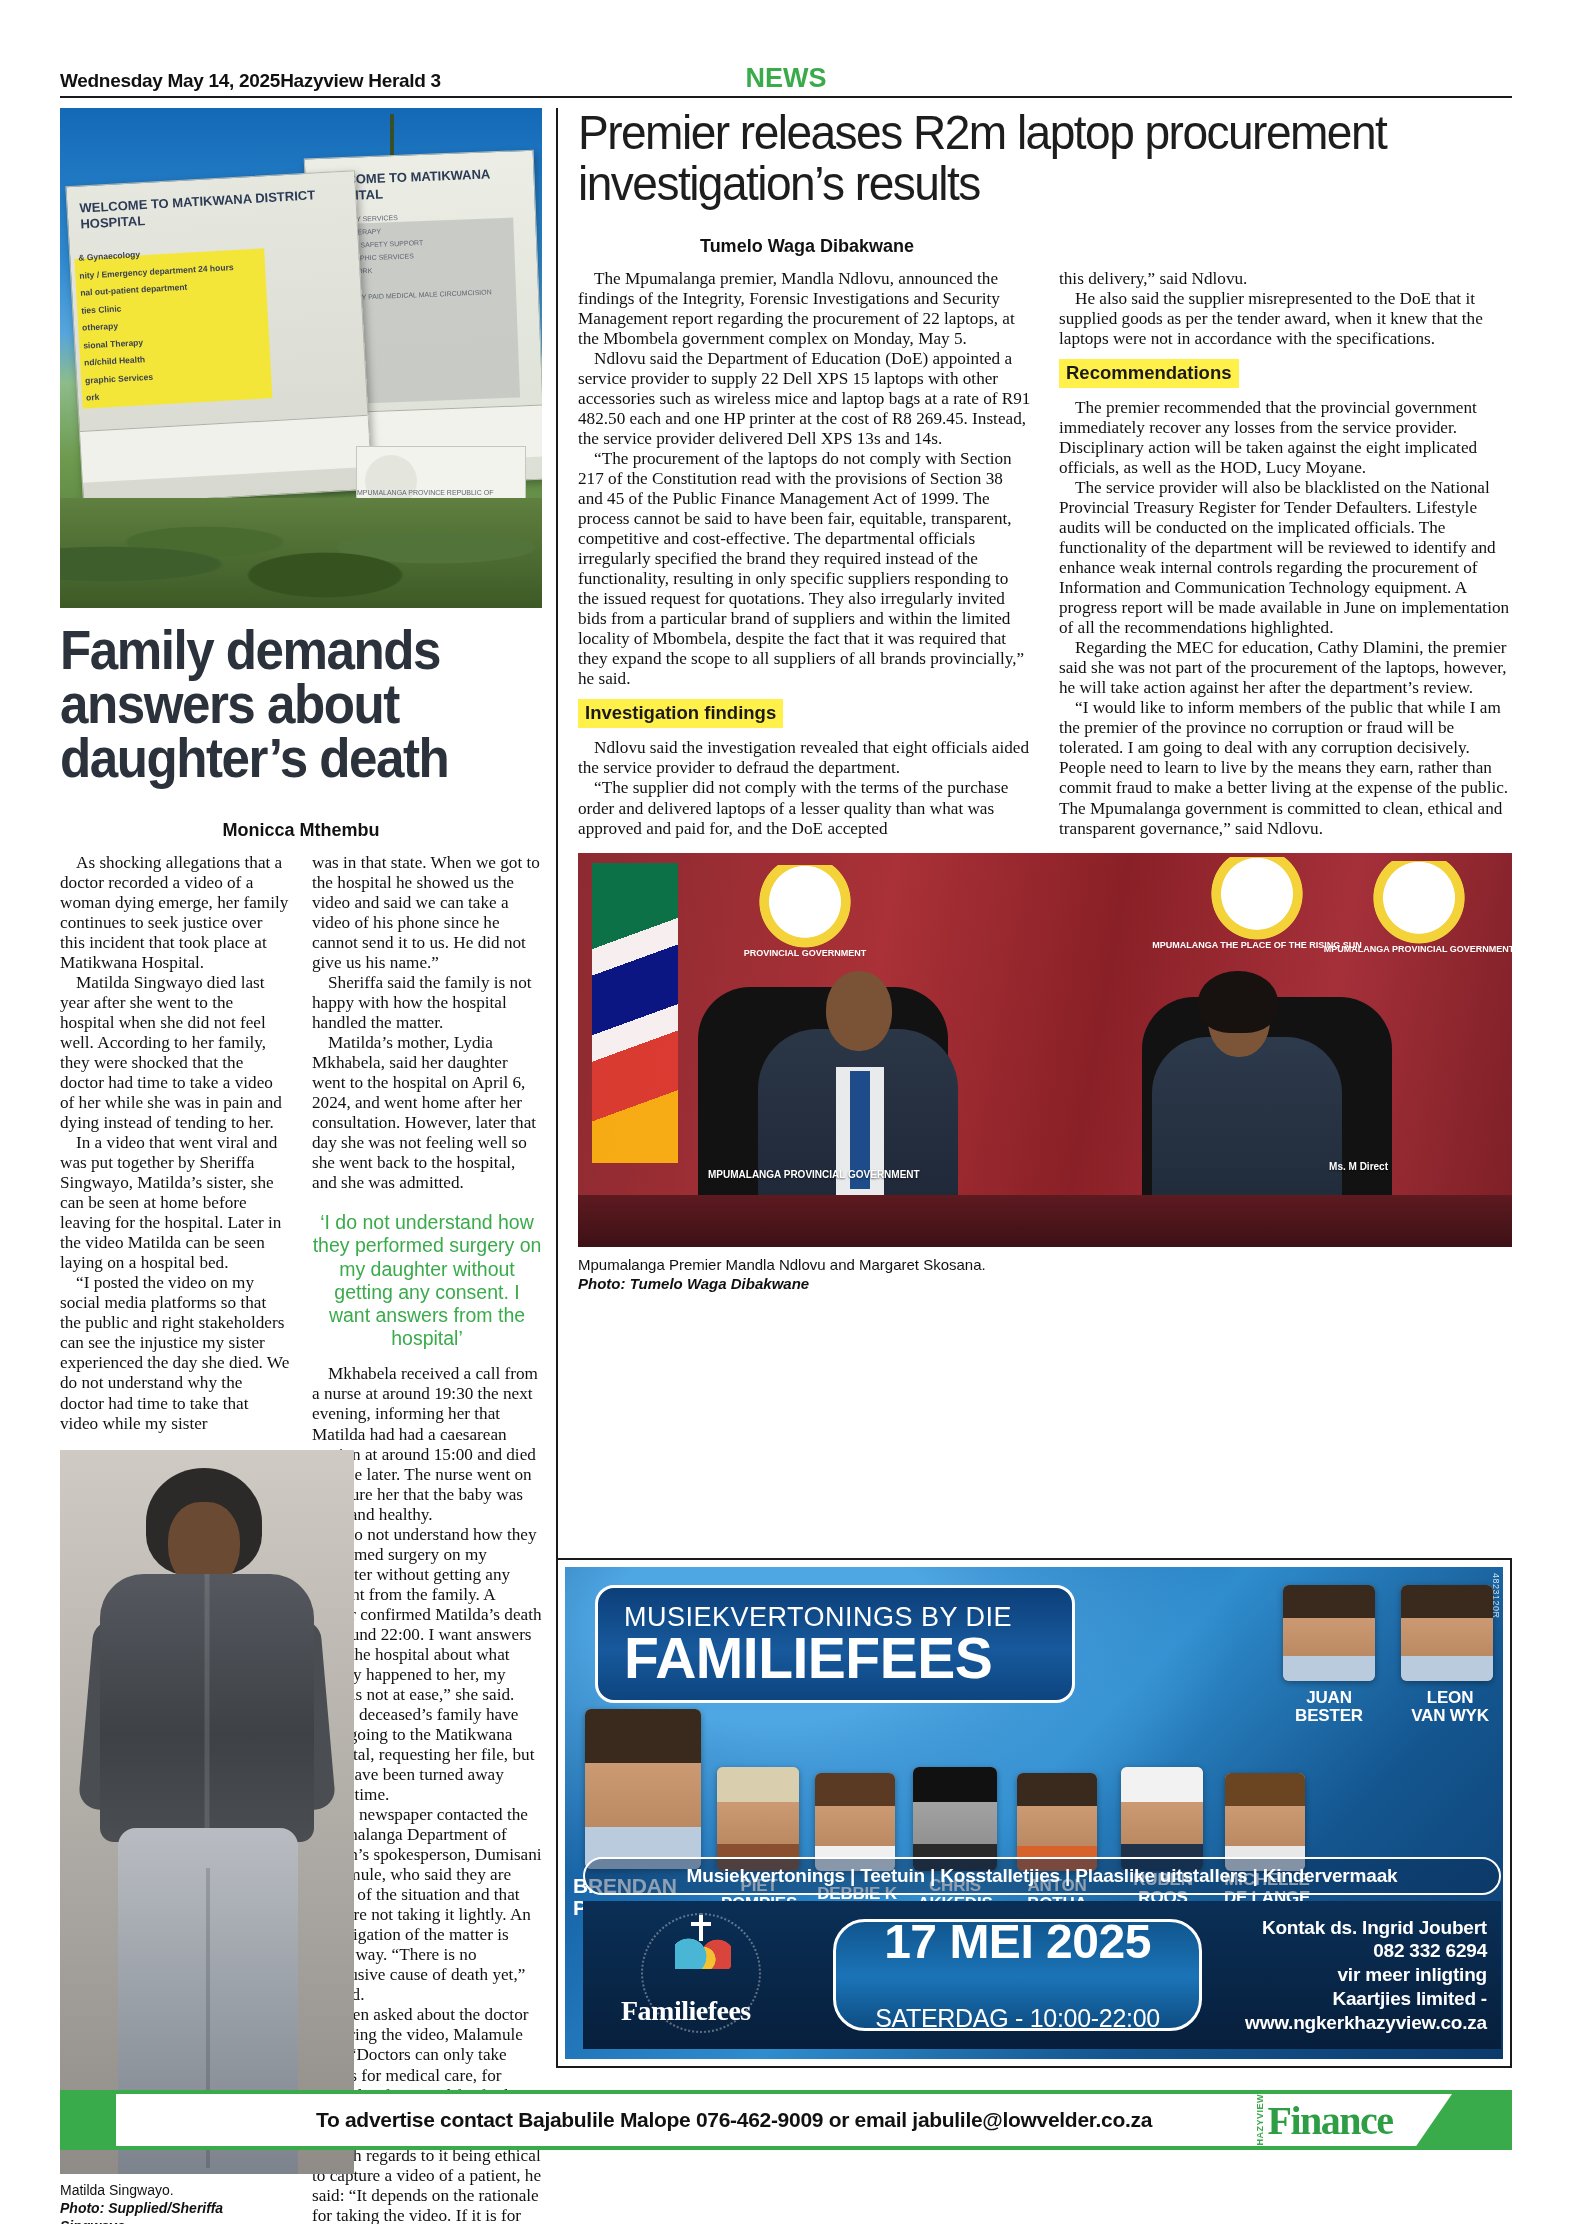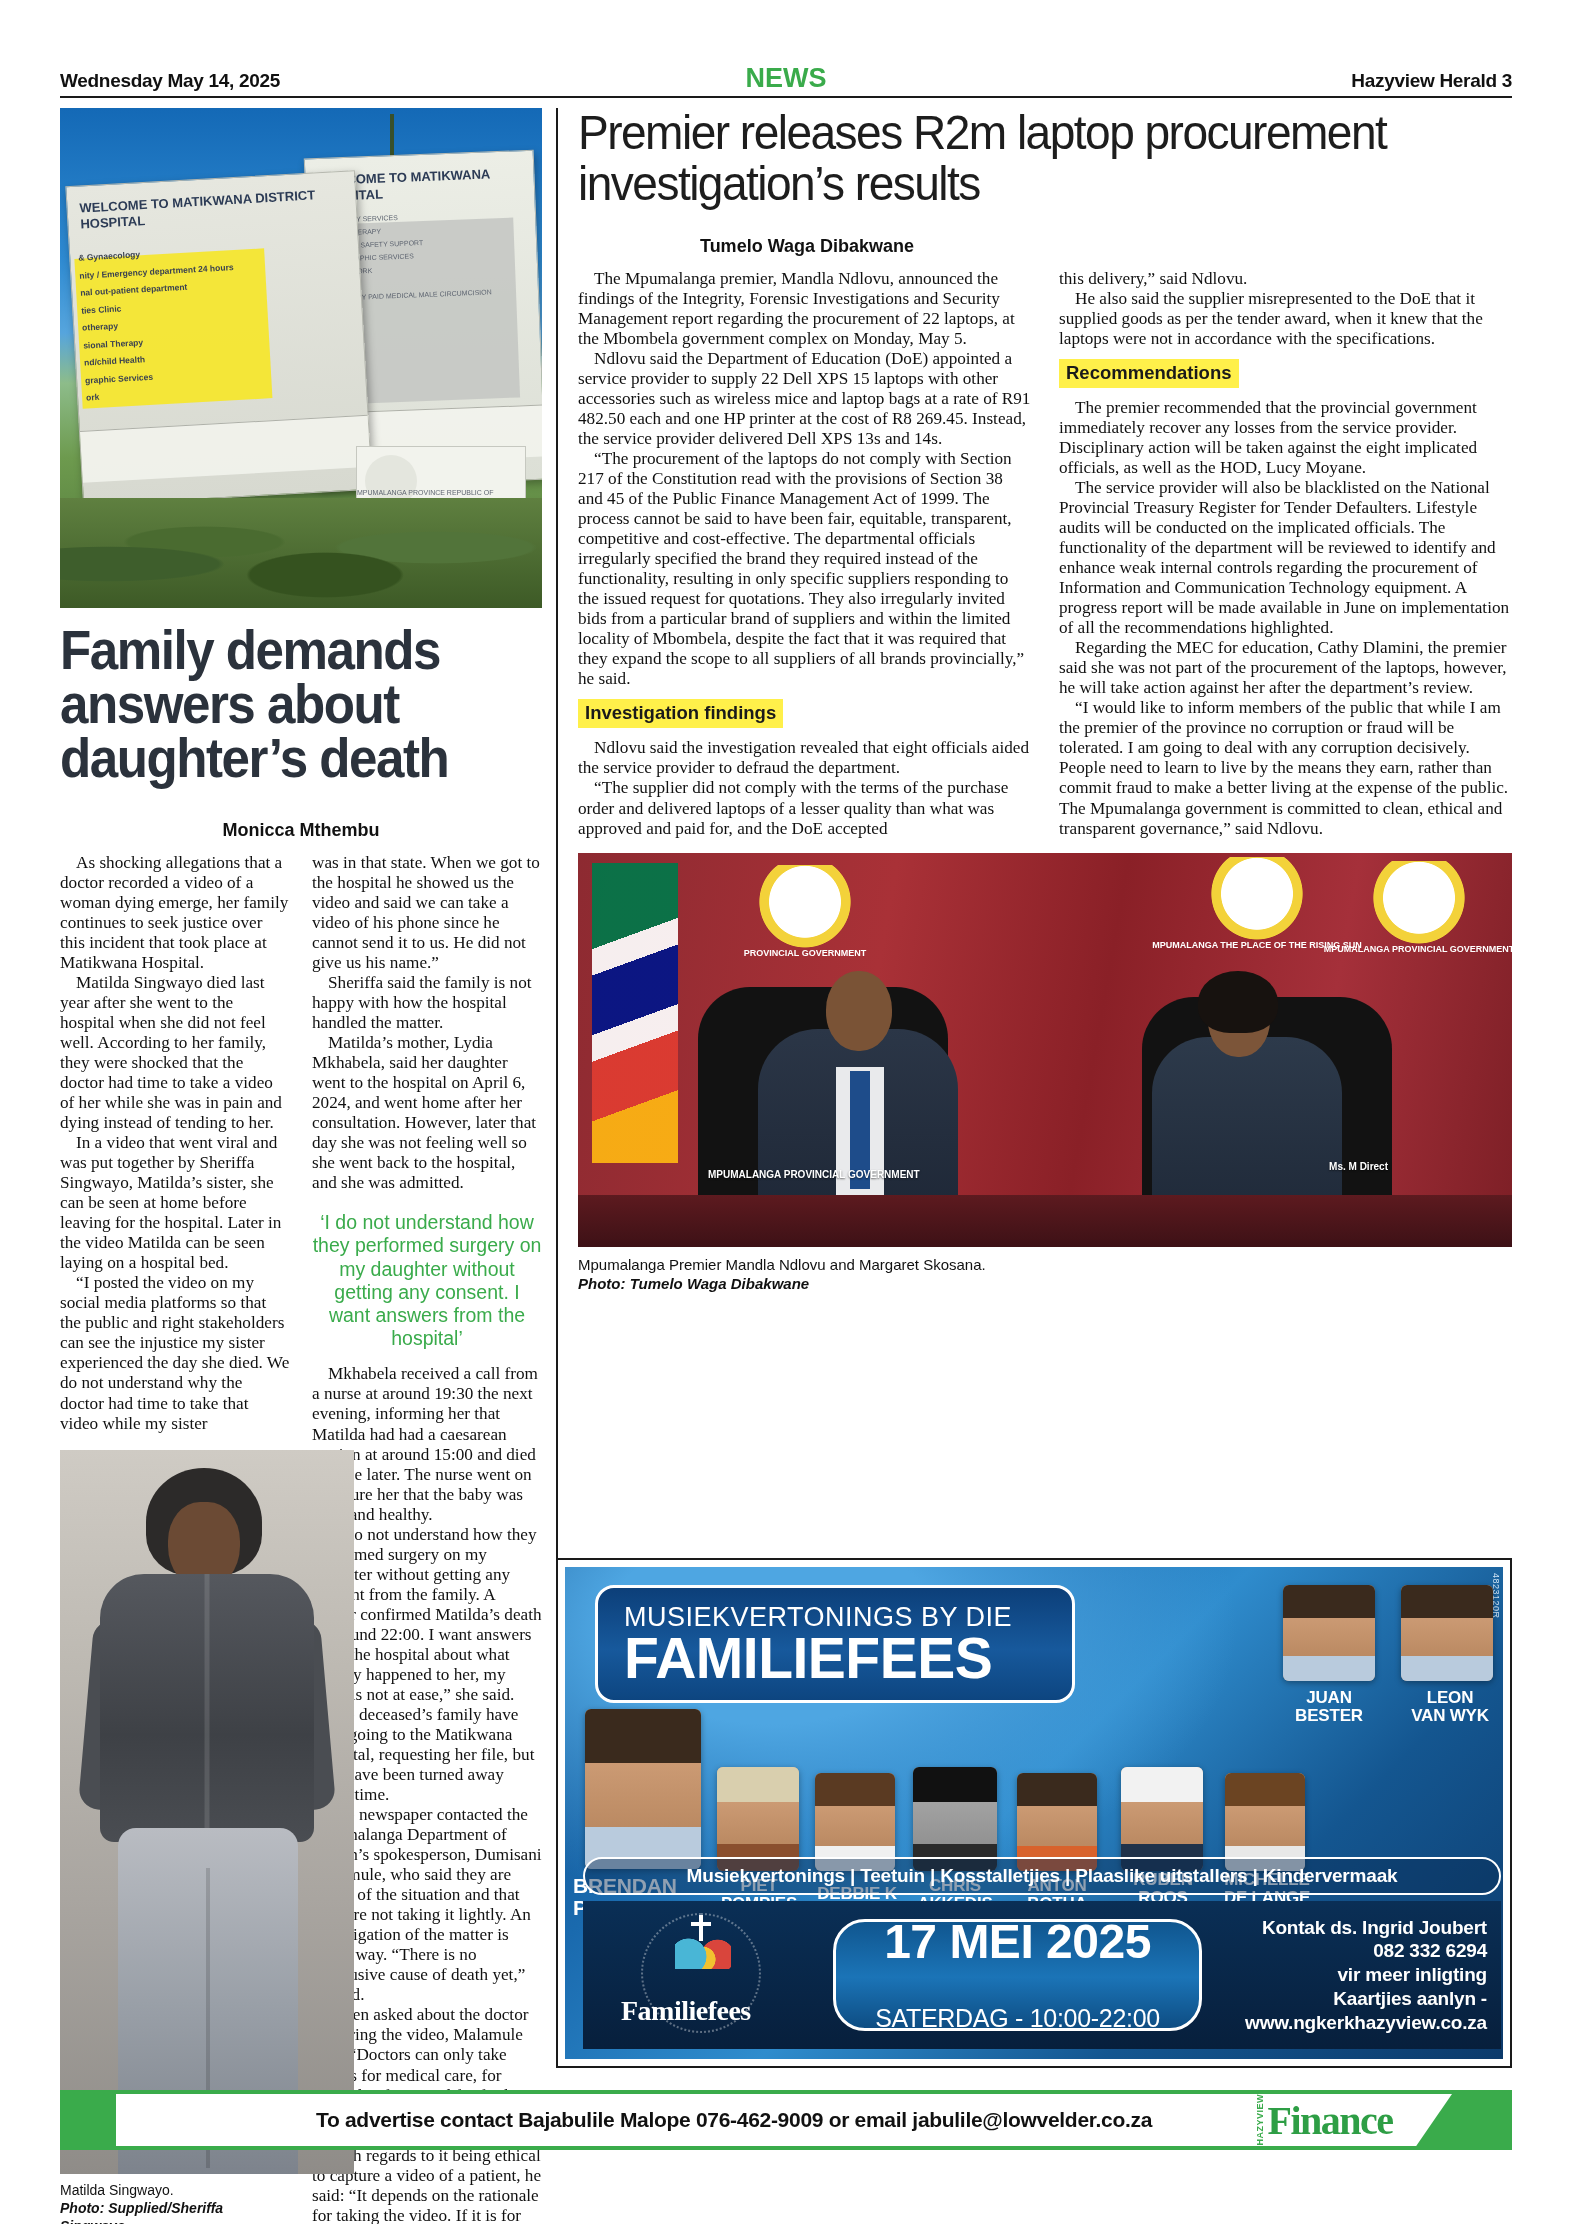--- a/index.html
+++ b/index.html
@@ -7,21 +7,21 @@
     width: 1572px; height: 2224px;
     background: #ffffff;
     font-family: "Liberation Serif", serif;
     overflow: hidden;
   }
   .page { position: relative; width: 1572px; height: 2224px; background: #fff; }
 
   
   .masthead {
     position: absolute; left: 60px; top: 58px; width: 1452px; height: 34px;
-    display: flex; align-items: flex-end; justify-content: space-between;
+    display: flex; align-items: flex-end; 
   }
   .mast-date, .mast-page {
     font-family: "Liberation Sans", sans-serif;
     font-weight: 700; font-size: 19px; color: #111;
     letter-spacing: -0.3px;
   }
   .mast-section {
     font-family: "Liberation Sans", sans-serif;
     font-weight: 700; font-size: 27px; color: #3aab4b;
     letter-spacing: 0px;
@@ -655,21 +655,21 @@
           <div class="ad-logo-word">Familiefees</div>
         </div>
         <div class="ad-date-box">
           <div class="ad-date-main">17 MEI 2025</div>
           <div class="ad-date-sub">SATERDAG - 10:00-22:00</div>
         </div>
         <div class="ad-contact">
           <div>Kontak ds. Ingrid Joubert</div>
           <div>082 332 6294</div>
           <div>vir meer inligting</div>
-          <div>Kaartjies aanlyn -</div>
+          <div>Kaartjies limited -</div>
           <div>www.ngkerkhazyview.co.za</div>
         </div>
       </div>
     </div>
   </div>
 
   <div class="footer">
     <div class="footer-white">
       <div class="footer-text">To advertise contact Bajabulile Malope 076-462-9009 or email jabulile@lowvelder.co.za</div>
     </div>

